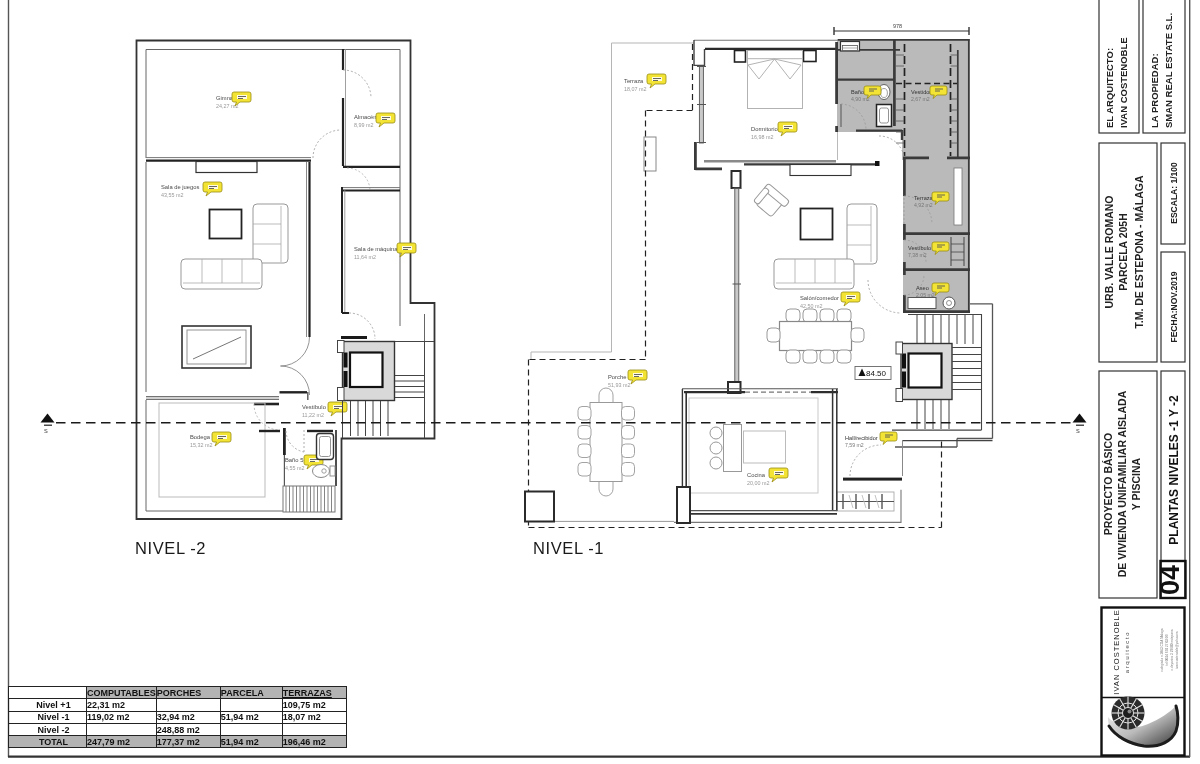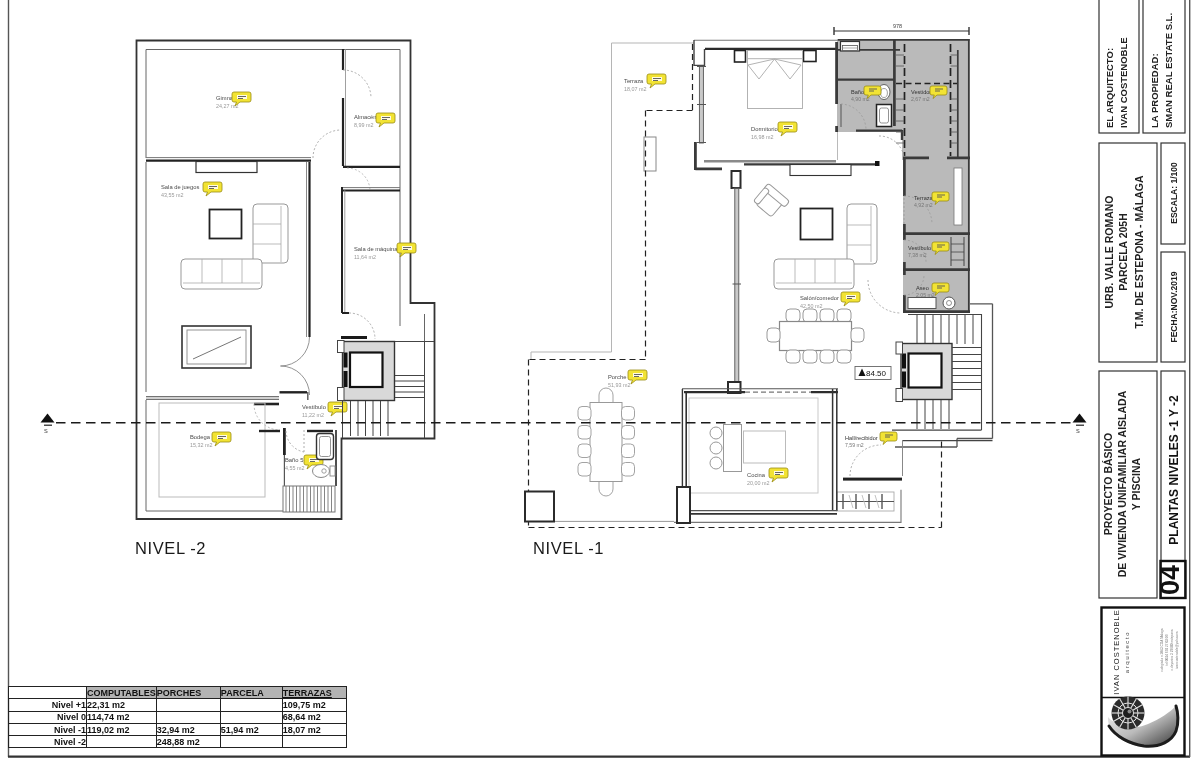--- a/index.html
+++ b/index.html
@@ -1,21 +1,21 @@
 <!DOCTYPE html>
 <html><head>
 <meta charset="utf-8">
 <style>
   html,body{margin:0;padding:0;background:#fff;}
   #page{position:relative;width:1200px;height:764px;background:#fff;overflow:hidden;font-family:"Liberation Sans",sans-serif;}
   #plansvg{position:absolute;left:0;top:0;}
   .tl{font-family:"Liberation Sans",sans-serif;}
   #areatable{position:absolute;left:8px;top:686px;border-collapse:collapse;table-layout:fixed;}
   #areatable td{border:1px solid #222;font-family:"Liberation Sans",sans-serif;font-size:9px;font-weight:bold;padding:0;height:11.3px;text-align:left;color:#111;white-space:nowrap;overflow:hidden;}
-  #areatable td.rl{text-align:right;padding-left:12px;}
+  #areatable td.rl{text-align:center;padding-left:12px;}
   #areatable tr.hdr td{background:#b3b3b3;}
   #areatable tr.tot td{background:#b3b3b3;}
   .c0{width:77px;} .c1{width:63px;} .c2{width:63px;} .c3{width:61px;} .c4{width:63px;text-decoration:underline;}
 </style>
 </head>
 <body>
 <div id="page">
 <svg id="plansvg" width="1200" height="764" viewBox="0 0 1200 764">
 
 <g id="pageborder">
@@ -754,35 +754,35 @@
           <td class="c4">TERRAZAS</td>
         </tr>
   <tr>
           <td class="rl">Nivel +1</td>
           <td>22,31 m2</td>
           <td></td>
           <td></td>
           <td>109,75 m2</td>
         </tr>
   <tr>
-          <td class="rl">Nivel 0</td>
-          <td>114,74 m2</td>
-          <td></td>
-          <td></td>
-          <td>68,64 m2</td>
-        </tr>
-  <tr>
           <td class="rl">Nivel -1</td>
           <td>119,02 m2</td>
           <td>32,94 m2</td>
           <td>51,94 m2</td>
           <td>18,07 m2</td>
         </tr>
   <tr>
           <td class="rl">Nivel -2</td>
           <td></td>
           <td>248,88 m2</td>
           <td></td>
           <td></td>
         </tr>
+  <tr class="tot">
+          <td class="rl">TOTAL</td>
+          <td>247,79 m2</td>
+          <td>177,37 m2</td>
+          <td>51,94 m2</td>
+          <td>196,46 m2</td>
+        </tr>
 </tbody>
     </table>
 </div>
 
 </body></html>

